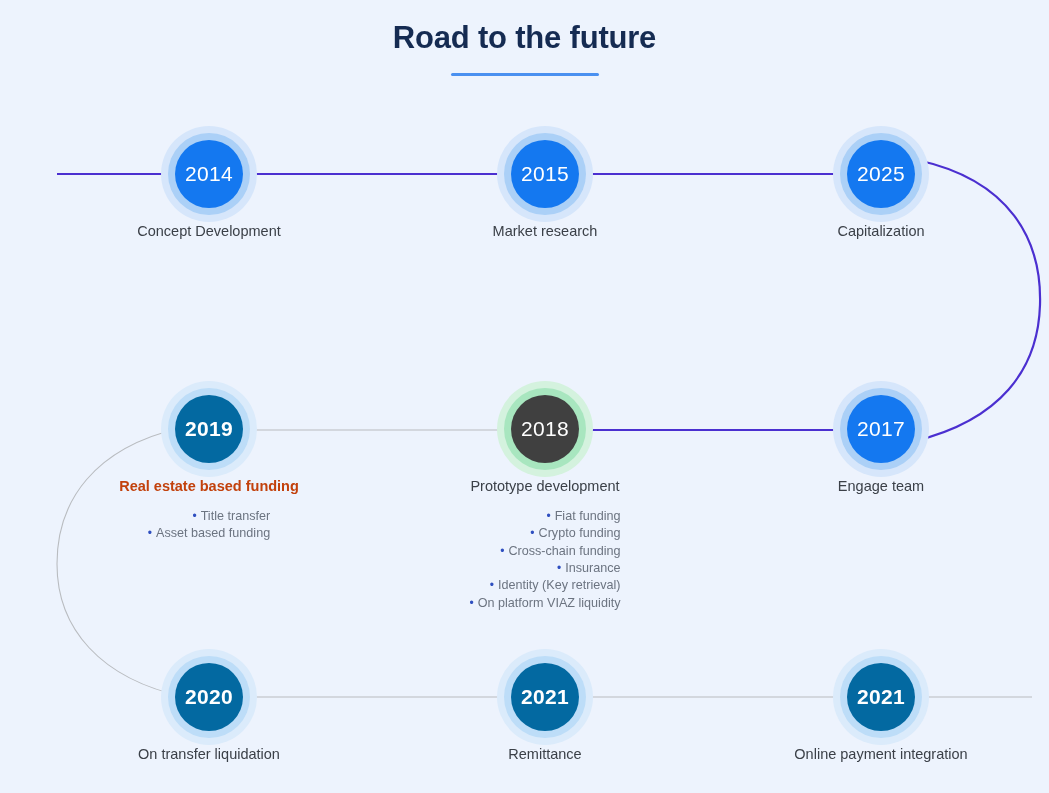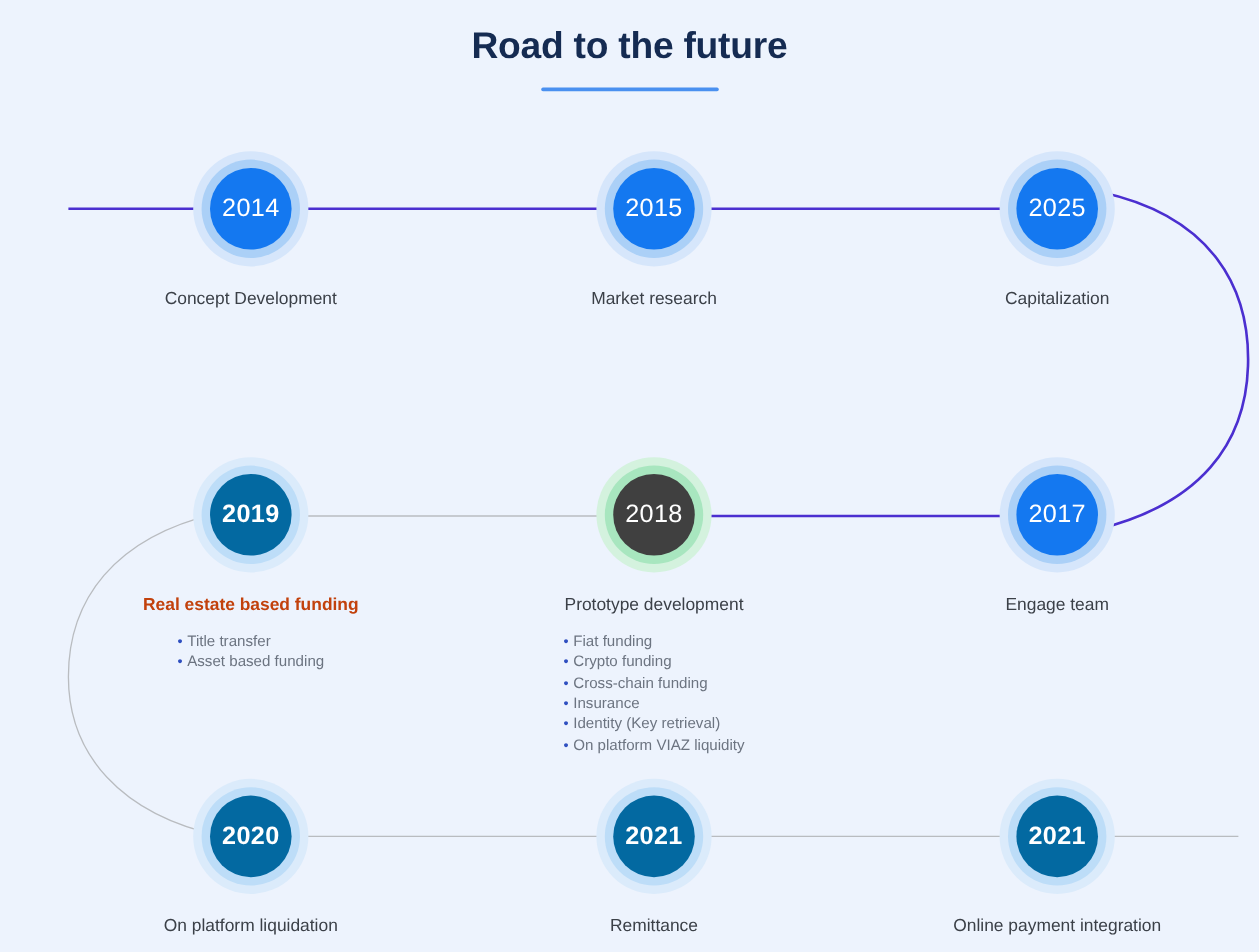--- a/index.html
+++ b/index.html
@@ -98,35 +98,34 @@
   .v-lightblue .halo-outer { background: #dbebfb; }
   .v-lightblue .halo-inner { background: #bdddf8; }
   .v-lightblue .core       { background: #0369a1; font-weight: bold; }
 
   
   .v-green .halo-outer { background: #d4f2de; }
   .v-green .halo-inner { background: #a8e6bf; }
   .v-green .core       { background: #404040; }
 
   .ms-label {
-    margin-top: 18px;
     font-size: 14.5px;
     color: #3b4048;
     line-height: 1.3;
   }
   .ms-label.bold {
     font-weight: bold;
     color: #c2410c;
   }
   .bullets {
     margin: 12px 0 0 0;
     padding: 0;
     list-style: none;
     display: inline-block;
-    text-align: left;
+    text-align: right;
   }
   .bullets li {
     font-size: 12.6px;
     color: #6c7481;
     line-height: 1.38;
     white-space: nowrap;
   }
   .bullets li .dot {
     color: #2f4fc0;
     margin-right: 4px;
@@ -223,21 +222,21 @@
     </div>
     <div class="ms-label">Engage team</div>
   </div>
 
   <div class="milestone" style="left:79px; top:649px;">
     <div class="node v-lightblue">
       <div class="halo-outer"></div>
       <div class="halo-inner"></div>
       <div class="core">2020</div>
     </div>
-    <div class="ms-label">On platform liquidation</div>
+    <div class="ms-label">On transfer liquidation</div>
   </div>
 
   <div class="milestone" style="left:415px; top:649px;">
     <div class="node v-lightblue">
       <div class="halo-outer"></div>
       <div class="halo-inner"></div>
       <div class="core">2021</div>
     </div>
     <div class="ms-label">Remittance</div>
   </div>

